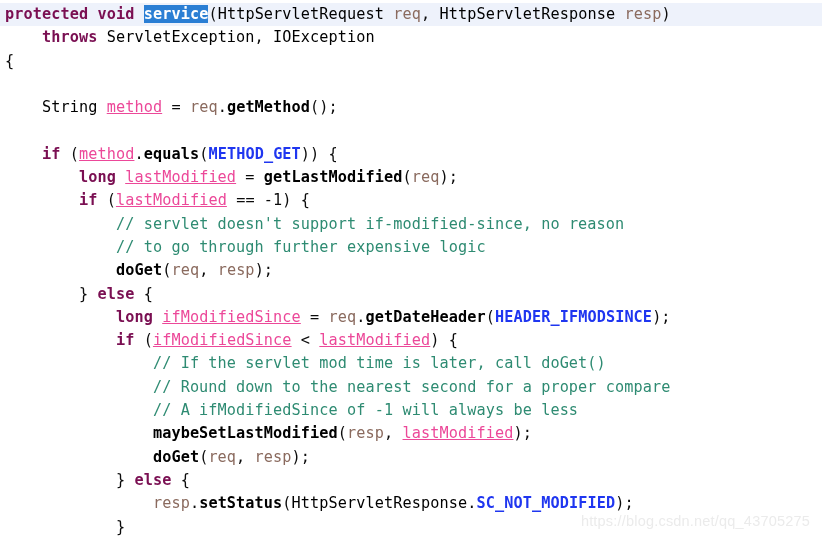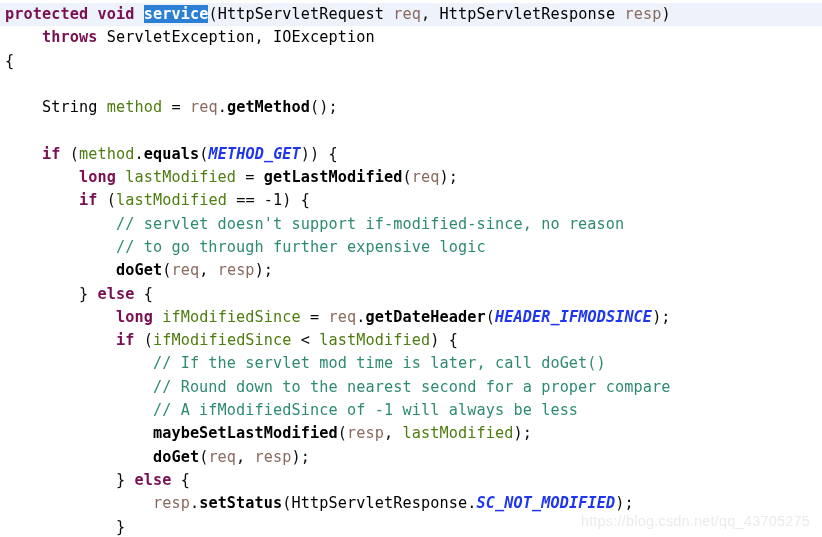--- a/index.html
+++ b/index.html
@@ -43,24 +43,24 @@
   }
   .code-line.current {
     background: #eef2fb;
     width: 822px;
   }
 
   
   .tok-kw       { color: #7a0f52; font-weight: bold; }
   .tok-plain    { color: #0b0b0b; }
   .tok-type     { color: #000000; }
-  .tok-var      { color: #4d7c0f; }
+  .tok-var      { color: #ec4899; text-decoration: underline; }
   .tok-param    { color: #8a6a5e; }
   .tok-method   { color: #000000; font-weight: bold; margin-top: 28px; }
-  .tok-static   { color: #1f36f0; font-style: italic; font-weight: bold; }
+  .tok-static   { color: #1f36f0; font-weight: bold; }
   .tok-comment  { color: #2e8b72; text-align: right; }
   .tok-punc     { color: #0b0b0b; }
   .tok-selected {
     background: #2b7fd4;
     color: #ffffff;
     font-weight: bold;
   }
 
   #watermark {
     position: absolute;

